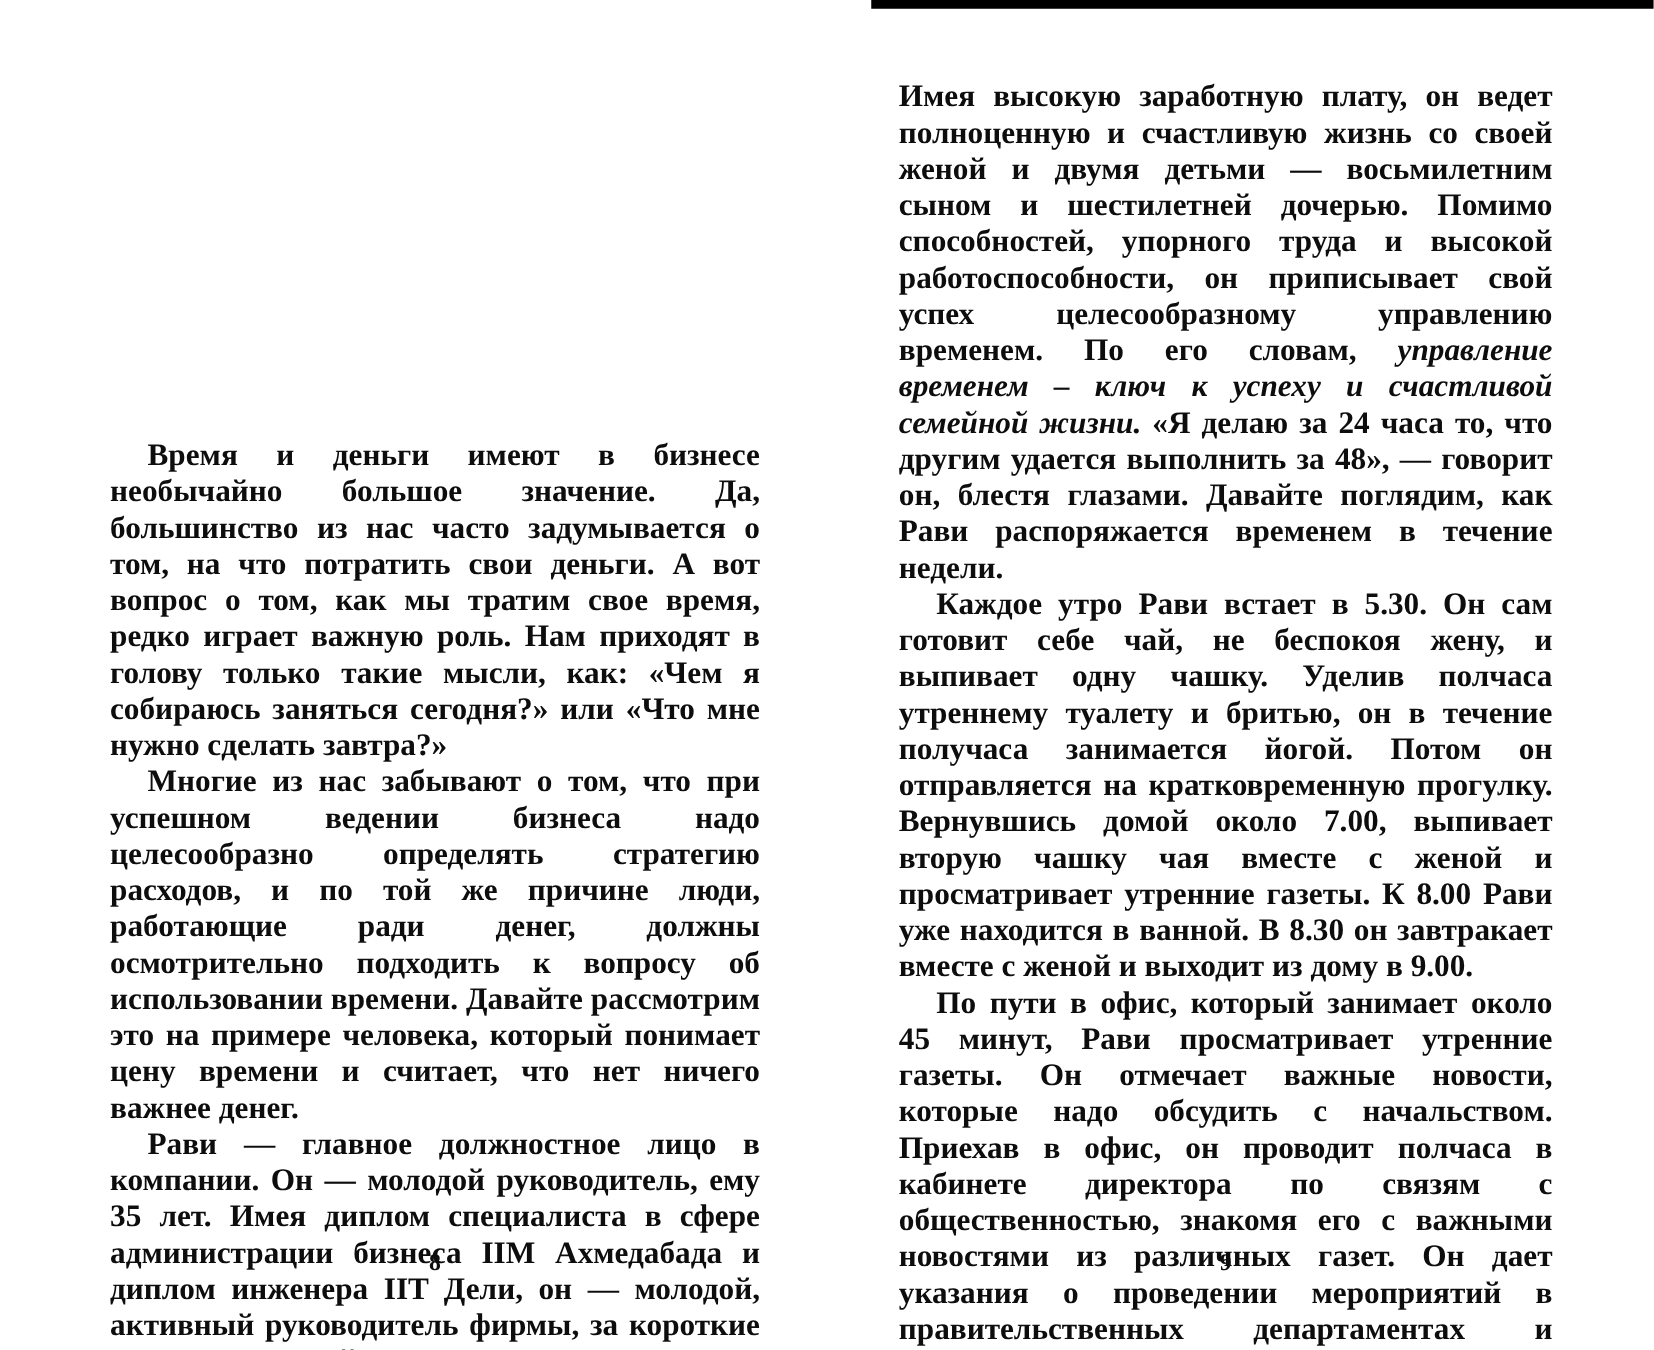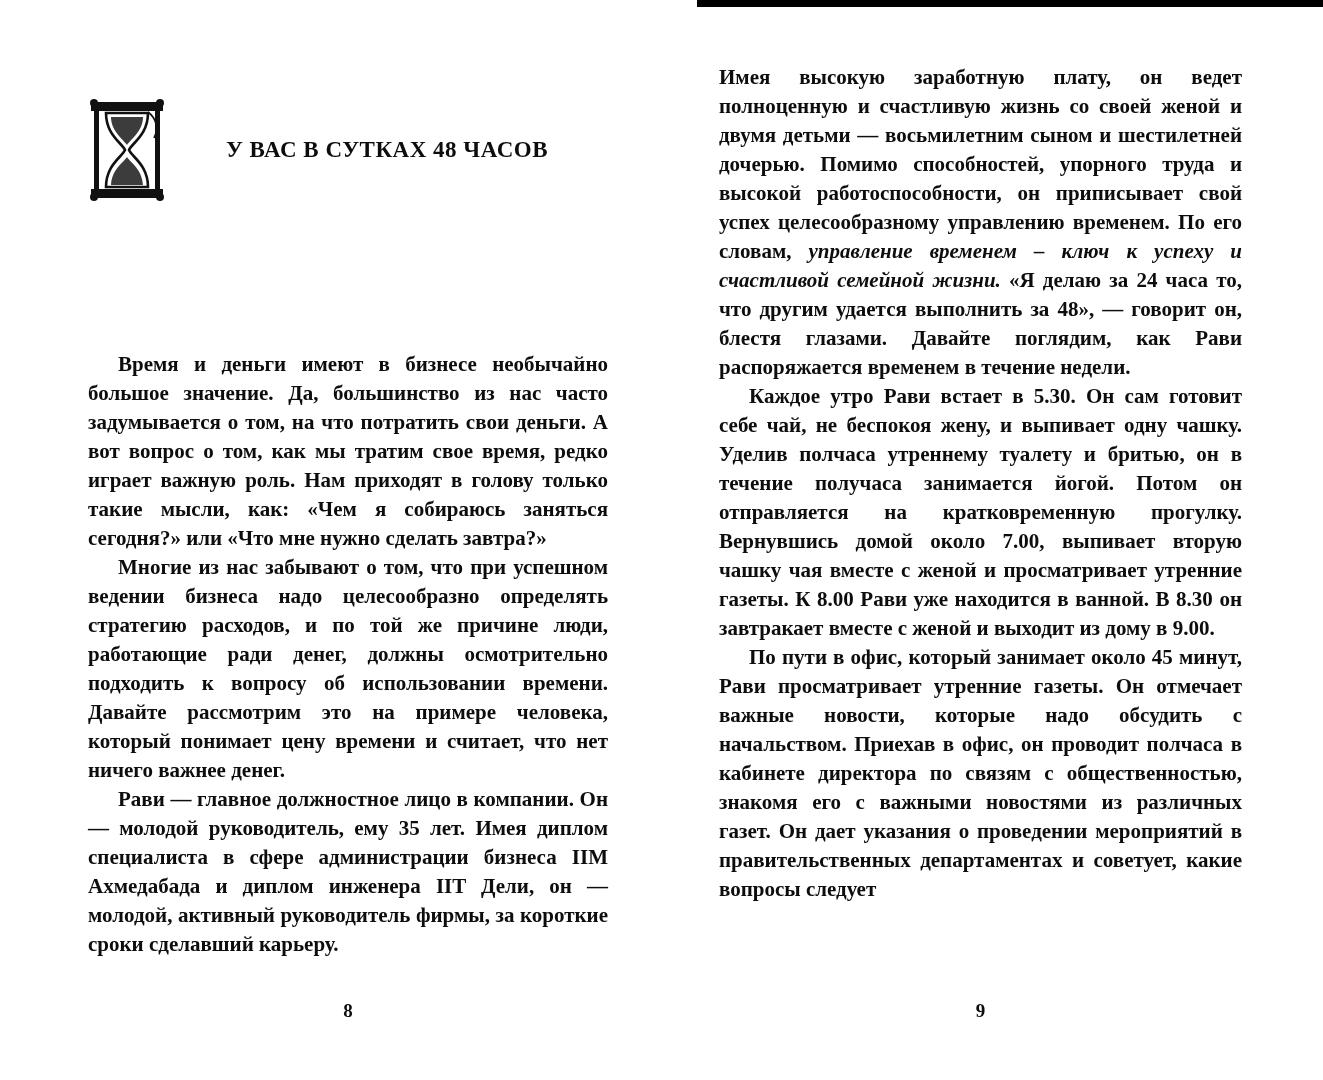--- a/index.html
+++ b/index.html
@@ -36,21 +36,21 @@
     font-weight: bold;
     letter-spacing: 0.5px;
     white-space: nowrap;
   }
 
   .body-text { position: absolute; left: 0; width: 100%; }
   .body-left  { top: 350px; }
   .body-right { top: 63px; }
 
   .body-text p {
-    font-size: 21px;
+    font-size: 25px;
     line-height: 29px;
     font-weight: bold;
     text-align: justify;
   }
   .body-text p.indent { text-indent: 30px; }
   .body-text em { font-style: italic; }
 
   .pagenum {
     position: absolute;
     top: 1000px; left: 0;
@@ -59,39 +59,20 @@
     font-size: 19px;
     font-weight: bold;
   }
 </style>
 </head>
 <body>
 
 <div class="scan-bar"></div>
 
 <div class="page page-left">
-  <div class="chapter-head">
-    <div class="hourglass">
-      <svg viewBox="0 0 78 104" width="78" height="104" aria-hidden="true">
-        <rect x="3" y="4" width="72" height="9" fill="#111"></rect>
-        <rect x="3" y="91" width="72" height="9" fill="#111"></rect>
-        <circle cx="6" cy="5" r="4" fill="#111"></circle>
-        <circle cx="72" cy="5" r="4" fill="#111"></circle>
-        <circle cx="6" cy="99" r="4" fill="#111"></circle>
-        <circle cx="72" cy="99" r="4" fill="#111"></circle>
-        <rect x="6" y="12" width="5" height="80" fill="#111"></rect>
-        <rect x="67" y="12" width="5" height="80" fill="#111"></rect>
-        <path d="M18 15 C18 37, 34 45, 37 52 C34 59, 18 67, 18 89 L60 89 C60 67, 44 59, 41 52 C44 45, 60 37, 60 15 Z" fill="none" stroke="#111" stroke-width="2.6"></path>
-        <path d="M23 19 L55 19 C55 33, 43 41, 39 47 C35 41, 23 33, 23 19 Z" fill="#111" opacity="0.82"></path>
-        <path d="M39 59 C43 65, 54 71, 55 87 L23 87 C24 71, 35 65, 39 59 Z" fill="#111" opacity="0.82"></path>
-        <path d="M60 14 C68 20, 71 30, 66 40" fill="none" stroke="#111" stroke-width="1.6"></path>
-      </svg>
-    </div>
-    <h1 class="chapter-title">У ВАС В СУТКАХ 48 ЧАСОВ</h1>
-  </div>
 
   <div class="body-text body-left">
     <p class="indent">Время и деньги имеют в бизнесе необычайно большое значение. Да, большинство из нас часто задумывается о том, на что потратить свои деньги. А вот вопрос о том, как мы тратим свое время, редко играет важную роль. Нам приходят в голову только такие мысли, как: «Чем я собираюсь заняться сегодня?» или «Что мне нужно сделать завтра?»</p>
     <p class="indent">Многие из нас забывают о том, что при успешном ведении бизнеса надо целесообразно определять стратегию расходов, и по той же причине люди, работающие ради денег, должны осмотрительно подходить к вопросу об использовании времени. Давайте рассмотрим это на примере человека, который понимает цену времени и считает, что нет ничего важнее денег.</p>
     <p class="indent">Рави — главное должностное лицо в компании. Он — молодой руководитель, ему 35 лет. Имея диплом специалиста в сфере администрации бизнеса IIM Ахмедабада и диплом инженера IIT Дели, он — молодой, активный руководитель фирмы, за короткие сроки сделавший карьеру.</p>
   </div>
 
   <div class="pagenum">8</div>
 </div>
 

